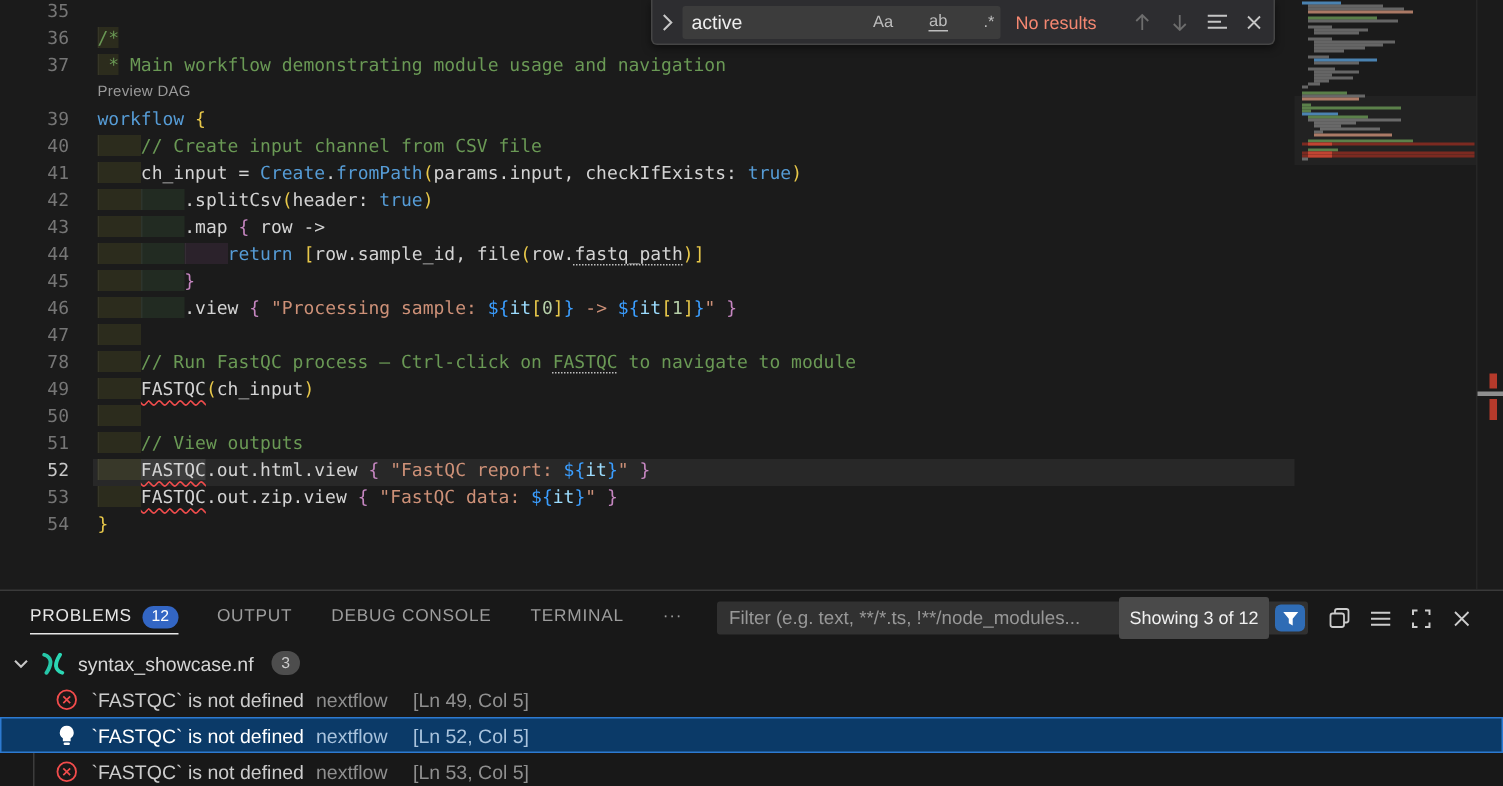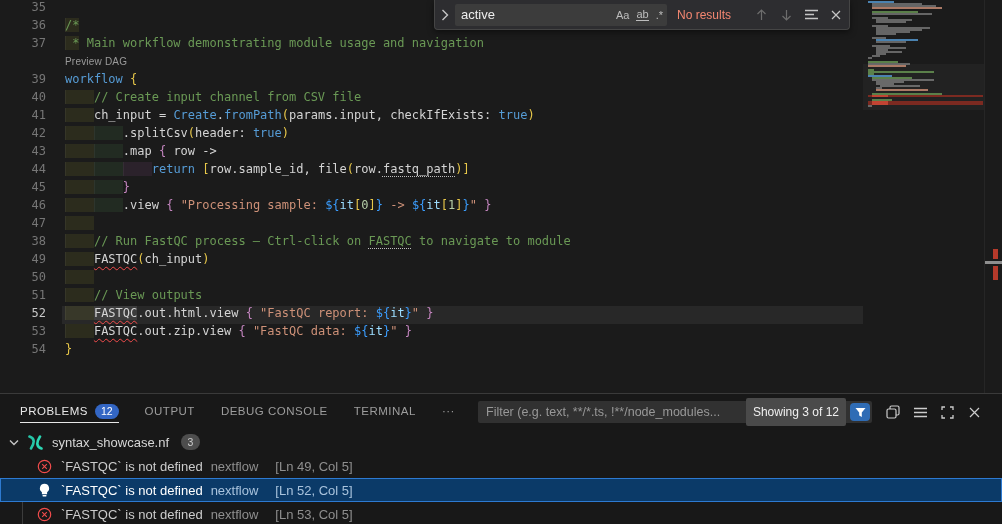--- a/index.html
+++ b/index.html
@@ -30,21 +30,21 @@
   .i3 { background:rgba(255,127,255,.07); box-shadow:inset 1px 0 0 rgba(255,255,255,.05); }
 
   
   .find { position:absolute; left:434px; top:0; width:416px; height:30px; background:#2d2d30;
           border:1px solid #454545; border-top:none; border-radius:0 0 4px 4px;
           box-shadow:0 2px 6px rgba(0,0,0,.5); display:flex; align-items:center; z-index:5; }
   .find-toggle { width:20px; height:100%; display:flex; align-items:center; justify-content:center; color:#c5c5c5; }
   .find-input { width:212px; height:22px; background:#3c3c3c; border-radius:2px; display:flex;
                 align-items:center; padding:0 4px 0 6px; }
   .find-query { flex:1; color:#eeeeee; font:13px "Liberation Sans",sans-serif; }
-  .find-opt { color:#bdbdbd; font:11px "Liberation Sans",sans-serif; margin-left:7px; }
+  .find-opt { color:#bdbdbd; font:11px "Liberation Sans",sans-serif; margin-left:24px; }
   .find-opt.ww { border-bottom:1px solid #bdbdbd; line-height:11px; }
   .find-results { color:#f48771; font:12px "Liberation Sans",sans-serif; margin-left:10px; width:70px; }
   .find-btn { width:22px; height:22px; display:flex; align-items:center; justify-content:center;
               color:#c5c5c5; margin-left:3px; }
   .find-btn.dim { color:#6d6d6d; }
 
   
   .minimap { position:absolute; left:863px; top:0; width:121px; height:393px; }
   .mrow { position:relative; height:2px; }
   .mbar { position:absolute; top:0; height:1.6px; }
@@ -145,21 +145,21 @@
         </div>
         <div class="row">
           <span class="lnum">46</span>
           <span class="ltext"><span class="t-d i1">    </span><span class="t-d i2">    </span><span class="t-d">.view </span><span class="t-p">{</span><span class="t-d"> </span><span class="t-s">"Processing sample: </span><span class="t-b">${</span><span class="t-v">it</span><span class="t-y">[</span><span class="t-n">0</span><span class="t-y">]</span><span class="t-b">}</span><span class="t-s"> -&gt; </span><span class="t-b">${</span><span class="t-v">it</span><span class="t-y">[</span><span class="t-n">1</span><span class="t-y">]</span><span class="t-b">}</span><span class="t-s">"</span><span class="t-d"> </span><span class="t-p">}</span></span>
         </div>
         <div class="row">
           <span class="lnum">47</span>
           <span class="ltext"><span class="t-d i1">    </span></span>
         </div>
         <div class="row">
-          <span class="lnum">38</span>
+          <span class="lnum">78</span>
           <span class="ltext"><span class="t-d i1">    </span><span class="t-c">// Run FastQC process – Ctrl-click on </span><span class="t-c u-dot">FASTQC</span><span class="t-c"> to navigate to module</span></span>
         </div>
         <div class="row">
           <span class="lnum">49</span>
           <span class="ltext"><span class="t-d i1">    </span><span class="t-d u-err">FASTQC</span><span class="t-y">(</span><span class="t-d">ch_input</span><span class="t-y">)</span></span>
         </div>
         <div class="row">
           <span class="lnum">50</span>
           <span class="ltext"><span class="t-d i1">    </span></span>
         </div>

